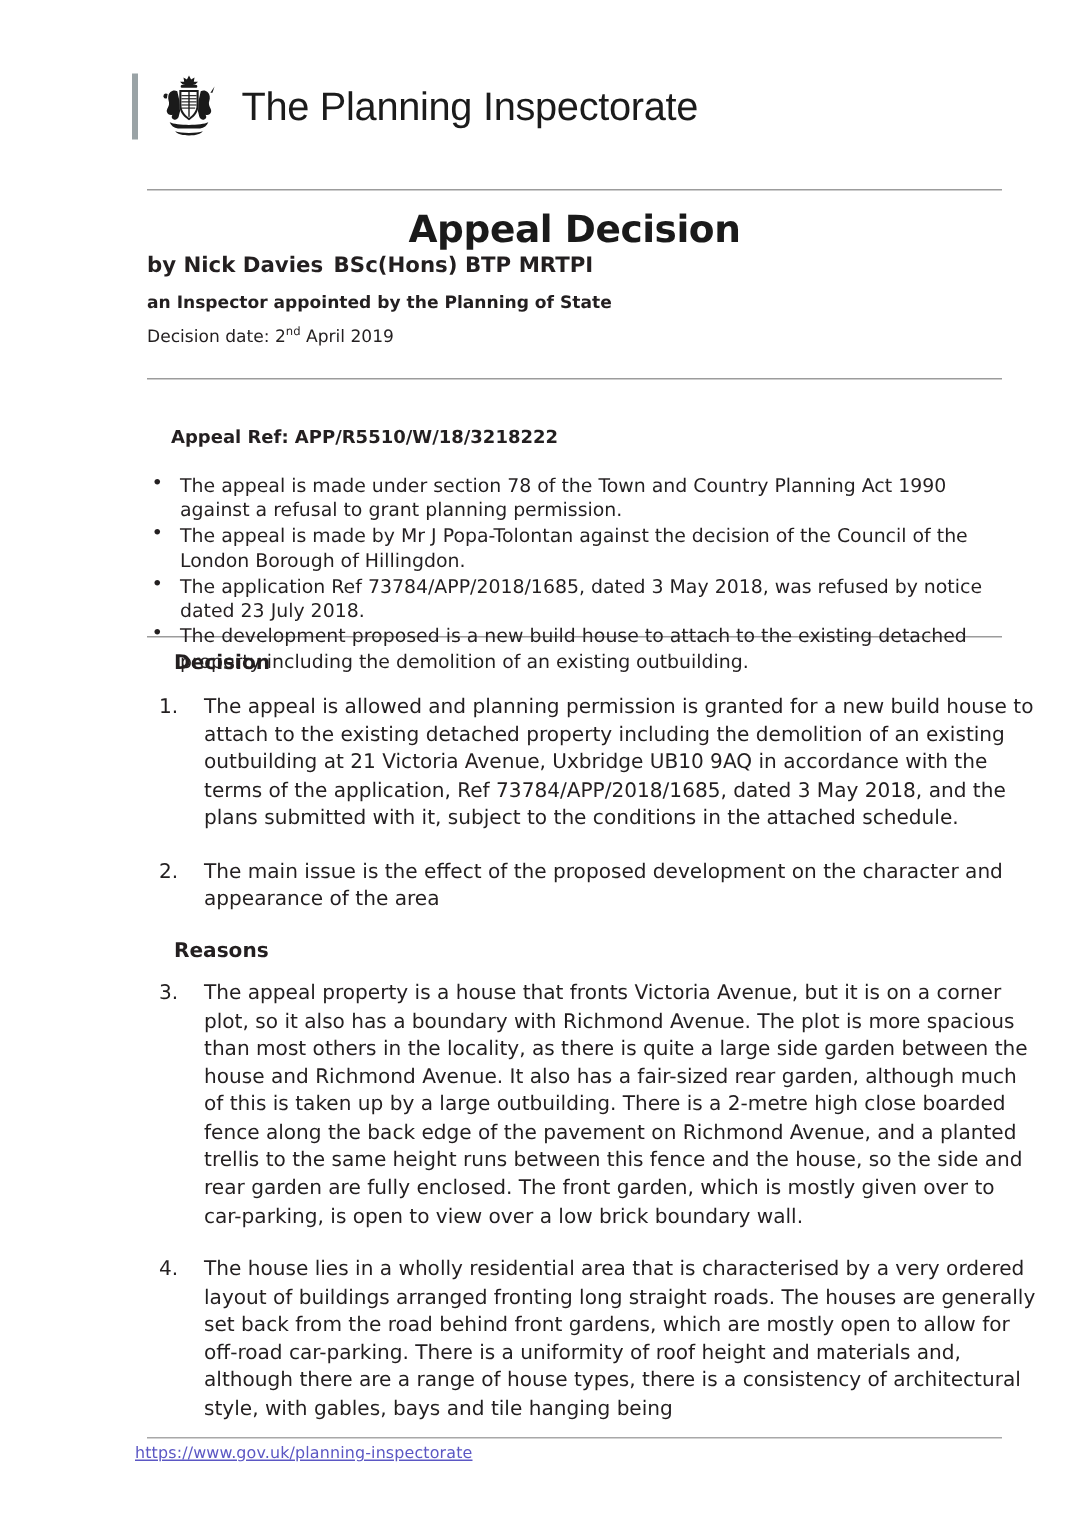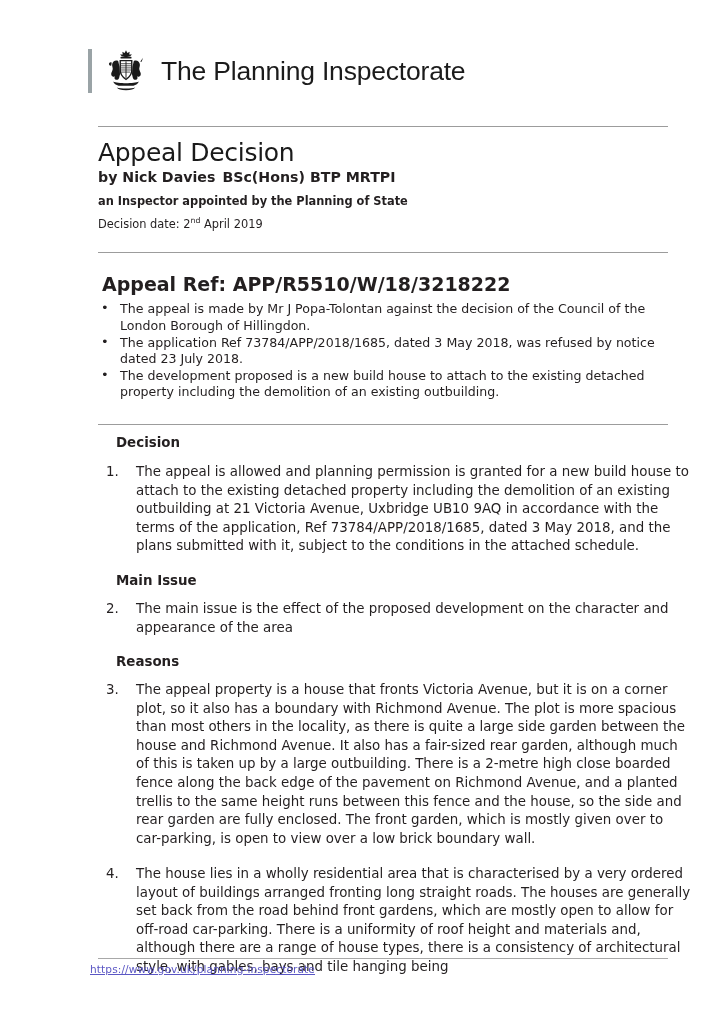--- a/index.html
+++ b/index.html
@@ -70,25 +70,26 @@
 
   
   .content {
     position: absolute;
     left: 98px;
     top: 139px;
     width: 570px;
   }
   h1.doc-title {
     font-size: 25px;
-    font-weight: normal;
+    font-weight: bold;
     margin: 0 0 2px 0;
     letter-spacing: -0.3px;
     line-height: 1.12;
     color: #1a1a1a;
+    text-align: center;
   }
   .subtitle {
     font-size: 14.3px;
     margin: 0 0 14px 0;
     line-height: 1.25;
     color: #231f20;
   }
   .inspector {
     font-size: 14.2px;
     font-weight: bold;
@@ -114,24 +115,24 @@
     line-height: 0;
   }
 
   .ref-block {
     position: absolute;
     left: 98px;
     top: 268px;
     width: 575px;
   }
   .ref-line {
-    font-size: 19px;
+    font-size: 12px;
     font-weight: bold;
     line-height: 1.33;
-    margin: 4px;
+    margin: 16px;
   }
   ul.bullets {
     list-style: none;
     margin: 4px 0 0 0;
     padding: 0;
   }
   ul.bullets li {
     position: relative;
     font-size: 12.6px;
     line-height: 1.29;
@@ -230,35 +231,35 @@
     <p class="inspector">
       <span>by Nick Davies</span><span class="quals">BSc(Hons) BTP MRTPI</span>
     </p>
     <p class="appointed">an Inspector appointed by the Planning of State</p>
     <p class="decision-date"><span>Decision date: 2</span><sup>nd</sup><span> April 2019</span></p>
   </div>
 
   <div class="ref-block">
     <p class="ref-line">Appeal Ref: APP/R5510/W/18/3218222</p>
     <ul class="bullets">
+      <li>The appeal is made under section 78 of the Town and Country Planning Act 1990 against a refusal to grant planning permission.</li>
       <li>The appeal is made by Mr J Popa-Tolontan against the decision of the Council of the London Borough of Hillingdon.</li>
       <li>The application Ref 73784/APP/2018/1685, dated 3 May 2018, was refused by notice dated 23 July 2018.</li>
       <li>The development proposed is a new build house to attach to the existing detached property including the demolition of an existing outbuilding.</li>
     </ul>
   </div>
 
   <div class="body-sections">
 
     <h2 class="sec">Decision</h2>
     <div class="numpara">
       <span class="num">1.</span>
       <span class="txt">The appeal is allowed and planning permission is granted for a new build house to attach to the existing detached property including the demolition of an existing outbuilding at 21 Victoria Avenue, Uxbridge UB10 9AQ in accordance with the terms of the application, Ref 73784/APP/2018/1685, dated 3 May 2018, and the plans submitted with it, subject to the conditions in the attached schedule.</span>
     </div>
 
-    <h2 class="sec tight">Main Issue</h2>
     <div class="numpara">
       <span class="num">2.</span>
       <span class="txt">The main issue is the effect of the proposed development on the character and appearance of the area</span>
     </div>
 
     <h2 class="sec tight">Reasons</h2>
     <div class="numpara">
       <span class="num">3.</span>
       <span class="txt">The appeal property is a house that fronts Victoria Avenue, but it is on a corner plot, so it also has a boundary with Richmond Avenue. The plot is more spacious than most others in the locality, as there is quite a large side garden between the house and Richmond Avenue. It also has a fair-sized rear garden, although much of this is taken up by a large outbuilding. There is a 2-metre high close boarded fence along the back edge of the pavement on Richmond Avenue, and a planted trellis to the same height runs between this fence and the house, so the side and rear garden are fully enclosed. The front garden, which is mostly given over to car-parking, is open to view over a low brick boundary wall.</span>
     </div>

